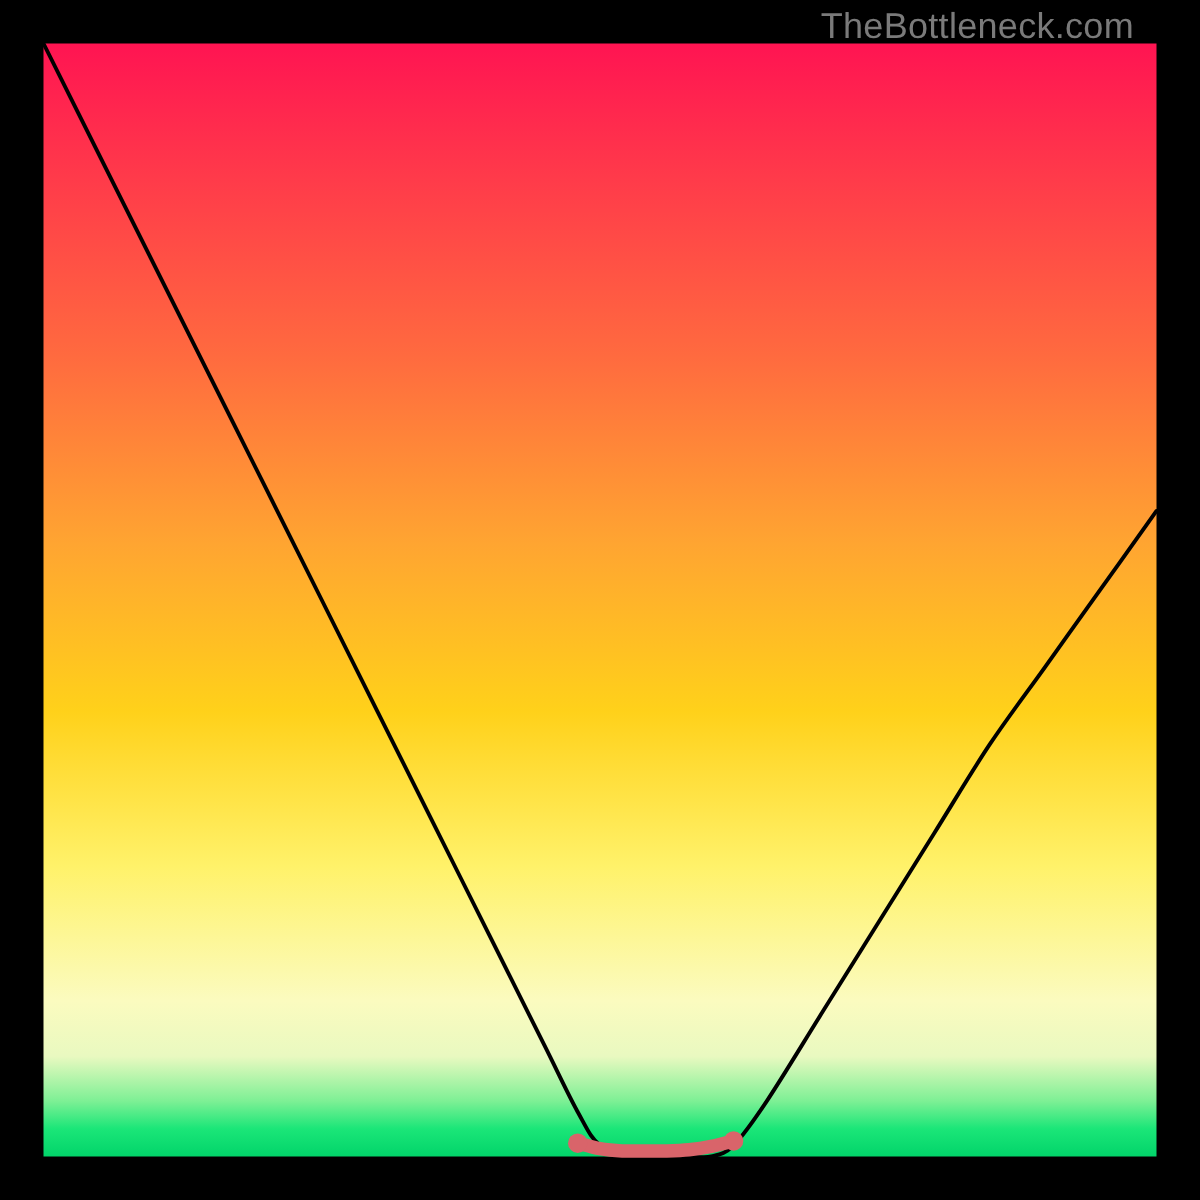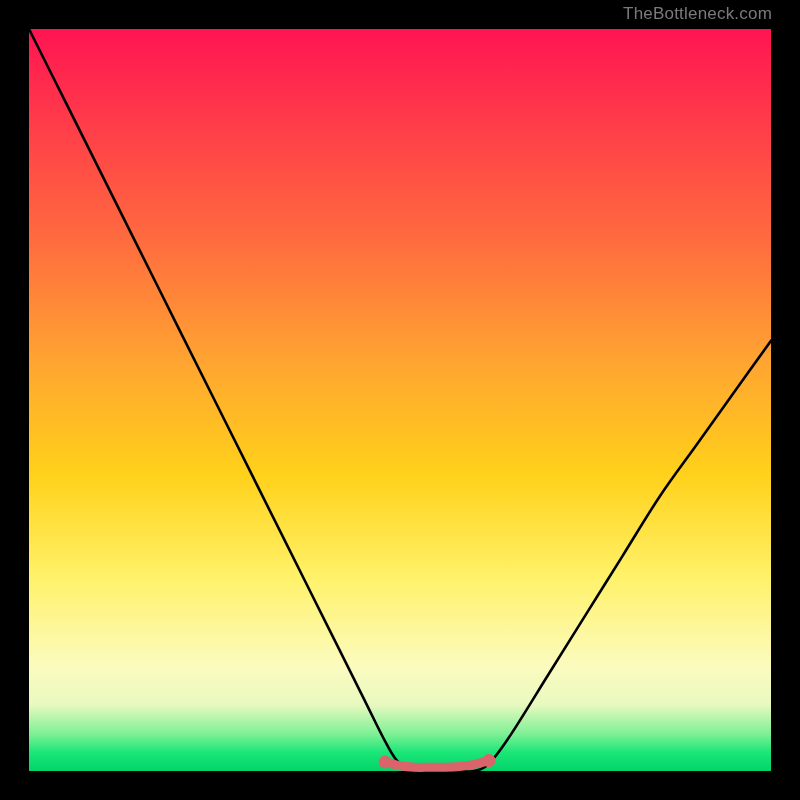--- a/index.html
+++ b/index.html
@@ -37,23 +37,23 @@
       #fbfbbf 86%,
       #e9f9c0 91%,
       #7ef095 95%,
       #1be678 97.5%,
       #02d46a 100%
     );
   }
   .watermark {
     position: absolute;
     top: 4px;
-    right: 28px;
+    right: 44px;
     color: #7a7a7a;
-    font-size: 17px;
+    font-size: 24px;
     font-weight: 500;
     letter-spacing: 0.2px;
     user-select: none;
     margin-left: 35px;
   }
   svg.curve {
     position: absolute;
     left: 29px;
     top: 29px;
     width: 742px;

